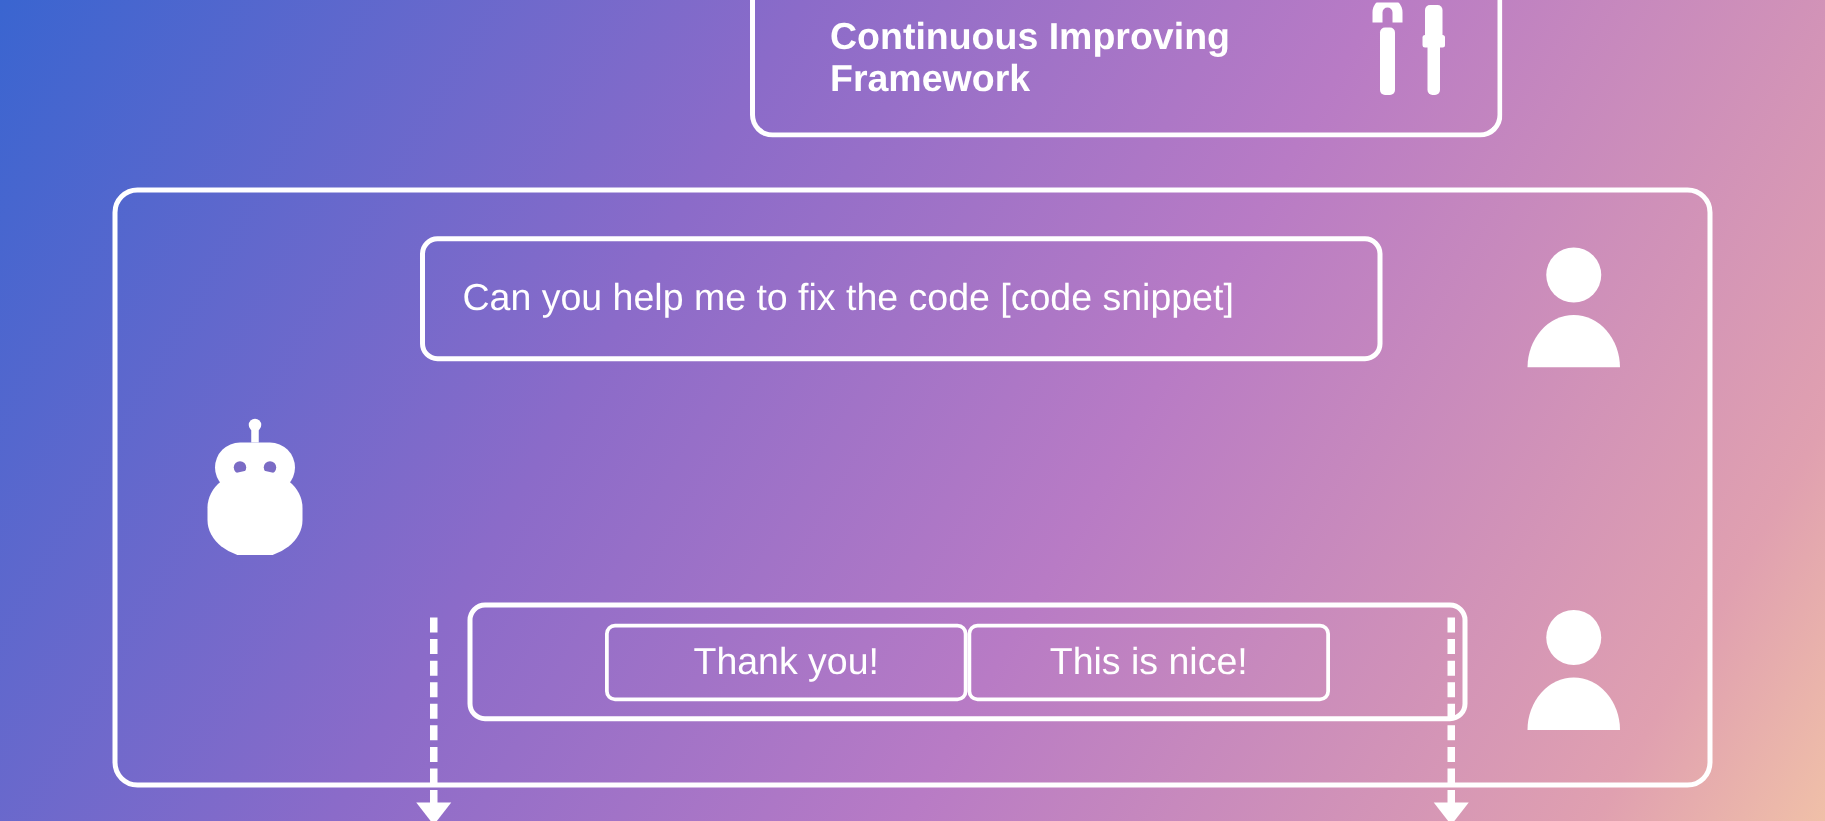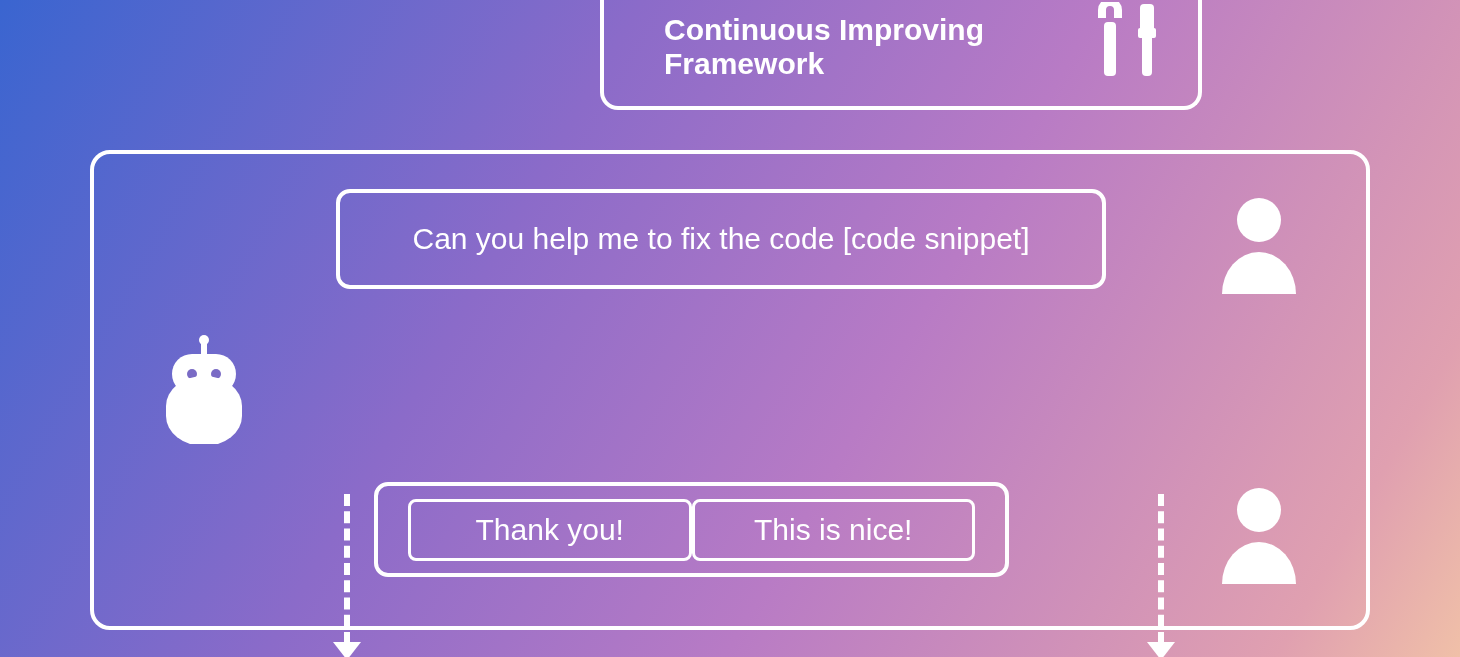--- a/index.html
+++ b/index.html
@@ -43,27 +43,26 @@
     .msg {
       position: absolute;
       border: 4px solid #fff;
       border-radius: 14px;
       color: #fff;
       font-size: 30px;
       font-weight: 300;
       display: flex;
       align-items: center;
       padding: 0 30px;
-      justify-content: center;
     }
     .msg1 { left: 242px; top: 35px; width: 770px; height: 100px; }
     .msg2 { left: 198px; top: 180px; width: 600px; height: 100px; }
     .msg3-group {
       position: absolute;
-      left: 280px; top: 328px; width: 635px; height: 95px;
+      left: 280px; top: 328px; width: 800px; height: 95px;
       border: 4px solid #fff; border-radius: 14px;
       display: flex; align-items: center; justify-content: center; 
       padding: 0 30px;
     }
     .sub-msg {
       border: 3px solid #fff;
       border-radius: 8px;
       color: #fff;
       font-size: 30px;
       font-weight: 300;

